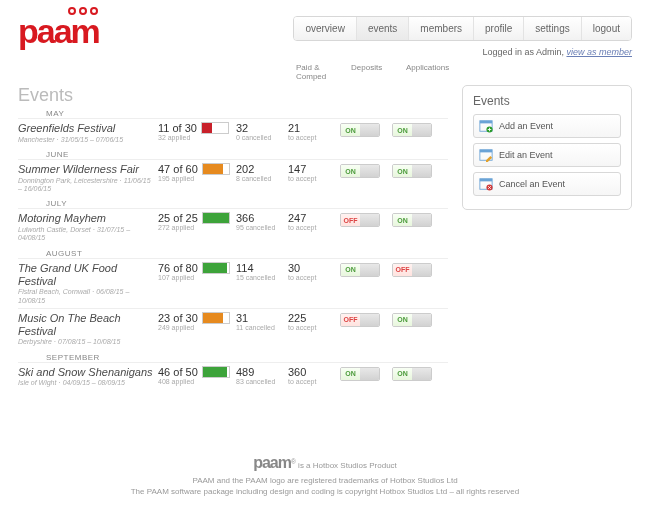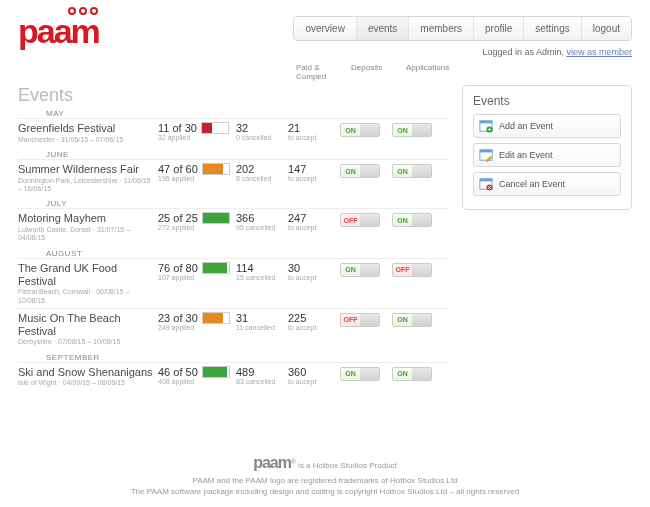--- a/index.html
+++ b/index.html
@@ -19,30 +19,30 @@
   .logo .dots span { width:8px;height:8px;border:2px solid #d81920;border-radius:50%;display:inline-block; }
   .nav { display: flex; border-radius:4px; overflow:hidden; border:1px solid #d7d7d7; margin-top:4px;}
   .nav a {
     display:block; padding:6px 11px; font-size:10px; color:#666;
     background:linear-gradient(#fff,#f2f2f2); border-left:1px solid #e3e3e3;
     text-decoration:none; cursor:pointer;text-align:right;
   }
   .nav a:first-child{border-left:none;}
   .nav a.active{background:linear-gradient(#f5f5f5,#eaeaea);}
   .login-line { text-align:right; font-size:9px; color:#666; margin-top:6px; }
-  .login-line a { color:#6a7fb5; text-decoration:underline; cursor:pointer; }
+  .login-line a { color:#6a7fb5; text-decoration:underline; cursor:pointer;font-style:italic; }
   .col-headers { display:flex; font-size:8px; color:#888; margin-top:6px; }
   .col-headers .sp1{width:278px;}
   .col-headers .c{width:55px;}
   .main { display:flex; gap:14px; margin-top:4px; }
   .events-col { flex:1; }
   .page-title { font-size:18px; color:#bbb; font-weight:normal; margin-bottom:2px; }
   .month { font-size:8px; color:#888; letter-spacing:0.5px; margin-top:3px; text-transform:uppercase;margin-left:28px; }
   .event-row { display:flex; align-items:flex-start; border-top:1px solid #eee; padding:3px 0; }
-  .ev-name-col { width:140px; padding-right:4px; }
+  .ev-name-col { width:140px; padding-right:4px;font-style:italic; }
   .ev-name { font-size:11px; color:#4a4a4a; line-height:1.15; }
   .ev-meta { font-size:7px; color:#aaa; margin-top:1px; line-height:1.2; }
   .ev-prog-col { width:78px; display:flex; flex-direction:column; }
   .ev-count { font-size:11px; color:#333; font-weight:normal; display:flex; align-items:center; gap:4px;}
   .ev-count .bar { width:28px;height:12px;border:1px solid #ccc;display:inline-block;position:relative;background:#fff;}
   .ev-count .bar .fill{position:absolute;left:0;top:0;bottom:0;}
   .ev-applied { font-size:7px; color:#aaa; }
   .ev-num-col { width:52px; }
   .ev-num { font-size:11px; color:#333; }
   .ev-sub { font-size:7px; color:#aaa; }

